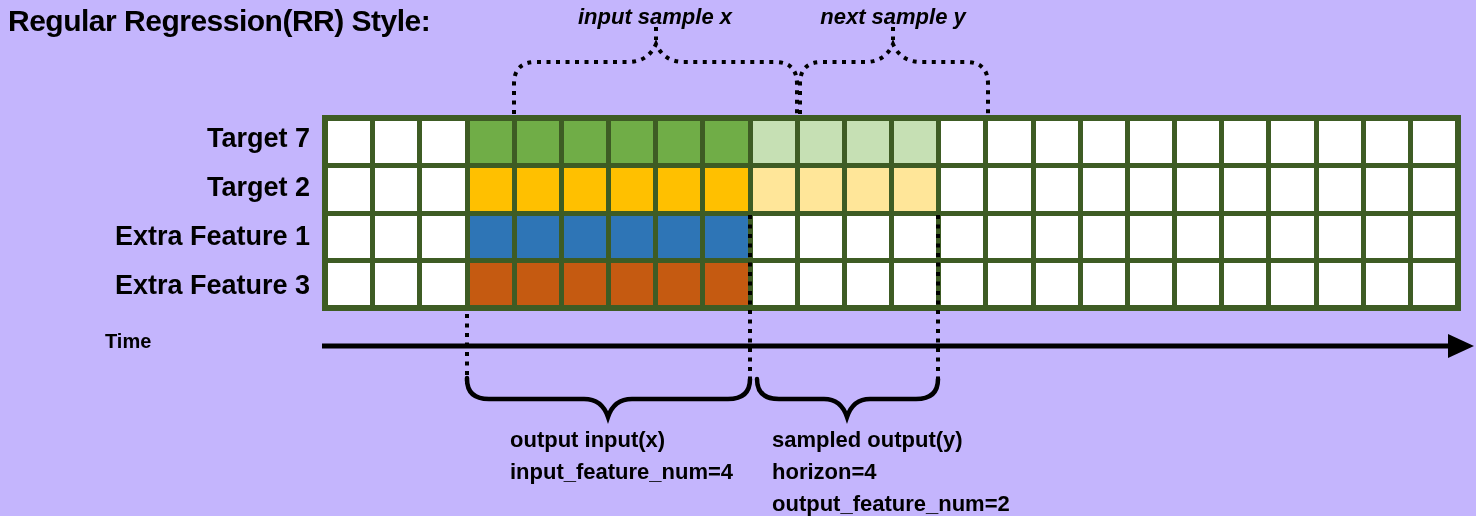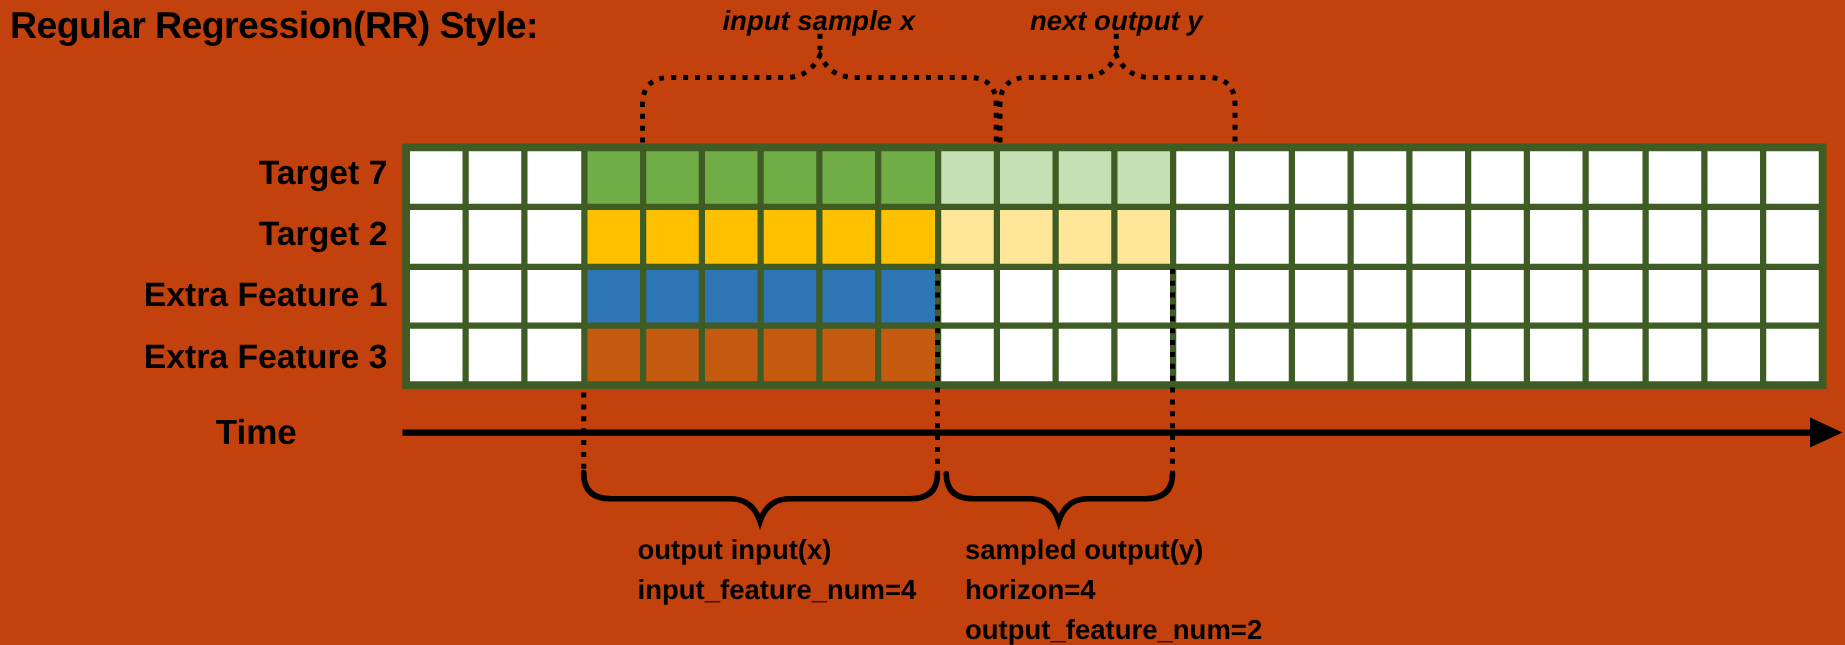--- a/index.html
+++ b/index.html
@@ -1,17 +1,17 @@
 <!DOCTYPE html>
 <html><head>
 <meta charset="utf-8">
 <style>
   html,body { margin:0; padding:0; background:#ffffff; }
   .canvas {
-    position:relative; width:1476px; height:516px; background:#c2410c;
+    position:relative; width:1476px; height:516px; background:#c4b5fd;
     font-family:"Liberation Sans", sans-serif; color:#000; overflow:hidden;
   }
   .title {
     position:absolute; left:8px; top:4px;
     font-size:30px; font-weight:bold; letter-spacing:-0.5px; white-space:nowrap;
   }
   .next-label {
     position:absolute; top:4px; width:320px; text-align:center;
     font-size:22px; font-style:italic; font-weight:bold; white-space:nowrap;
   }
@@ -27,40 +27,40 @@
   .row-label:nth-child(3){ top:221px; }
   .row-label:nth-child(4){ top:270px; }
   .grid {
     position:absolute; left:322px; top:115px; width:1139px; height:196px;
     box-sizing:border-box; border:6px solid #3E5C24; background:#3E5C24;
     display:grid; grid-template-columns:repeat(24,1fr);
     grid-template-rows:repeat(4,1fr); gap:5px;
   }
   .cell { background:#ffffff; }
   .time-label {
-    position:absolute; left:105px; top:330px; width:200px; text-align:center;
-    font-size:28px; font-weight:bold;
+    position:absolute; left:105px; top:330px; width:200px; text-align:left;
+    font-size:20px; font-weight:bold;
   }
   svg.overlay { position:absolute; left:0; top:0; z-index:5; pointer-events:none; }
   .caption-block {
     position:absolute; top:424px; font-size:22px; font-weight:600;
     line-height:32px; white-space:nowrap;
   }
   #caption-input  { left:510px; }
   #caption-output { left:772px; }
 </style>
 </head>
 <body>
 
 <div class="canvas">
 
   <div class="title">Regular Regression(RR) Style:</div>
 
   <div class="next-label" id="next-x">input sample x</div>
-  <div class="next-label" id="next-y">next output y</div>
+  <div class="next-label" id="next-y">next sample y</div>
 
   <div class="row-labels">
     <div class="row-label">Target 7</div>
     <div class="row-label">Target 2</div>
     <div class="row-label">Extra Feature 1</div>
     <div class="row-label">Extra Feature 3</div>
   </div>
 
   <div class="grid" id="grid">
       <div class="cell" style="background: rgb(255, 255, 255);"></div>

